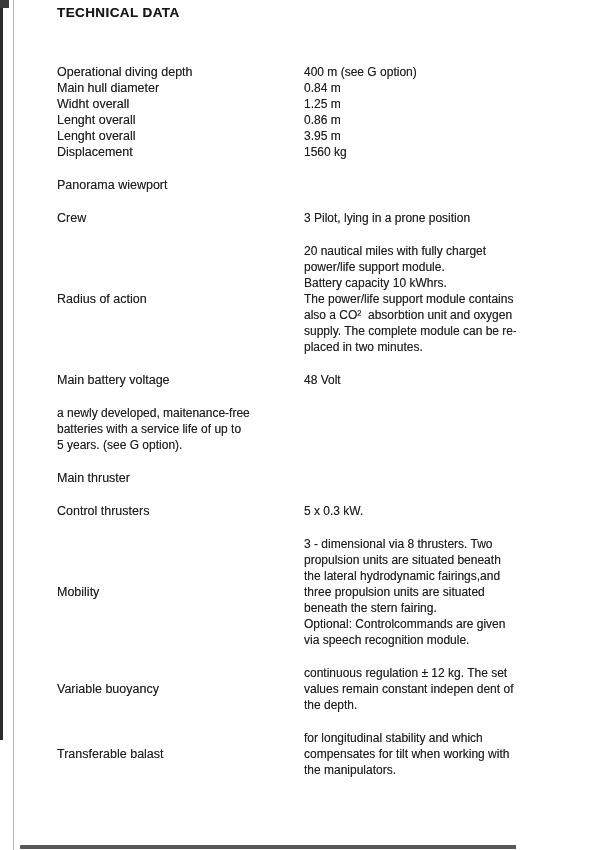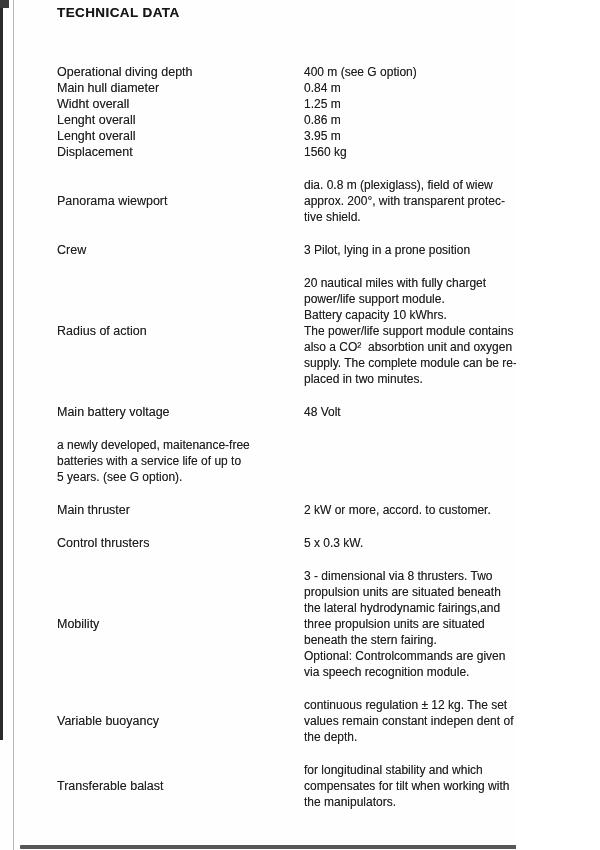--- a/index.html
+++ b/index.html
@@ -106,23 +106,20 @@
       <div class="spec-label">Lenght overall</div>
       <div class="spec-value">3.95 m</div>
     </div>
     <div class="spec-row">
       <div class="spec-label">Displacement</div>
       <div class="spec-value">1560 kg</div>
     </div>
 
     <div class="spec-row spaced">
       <div class="spec-label">Panorama wiewport</div>
-      <div class="spec-value">dia. 0.8 m (plexiglass), field of wiew
-approx. 200°, with transparent protec-
-tive shield.</div>
     </div>
     <div class="spec-row spaced">
       <div class="spec-label">Crew</div>
       <div class="spec-value">3 Pilot, lying in a prone position</div>
     </div>
     <div class="spec-row spaced">
       <div class="spec-label">Radius of action</div>
       <div class="spec-value">20 nautical miles with fully charget
 power/life support module.
 Battery capacity 10 kWhrs.
@@ -135,21 +132,20 @@
       <div class="spec-label">Main battery voltage</div>
       <div class="spec-value">48 Volt</div>
     </div>
     <div class="spec-row spaced">
       <div class="spec-value">a newly developed, maitenance-free
 batteries with a service life of up to
 5 years. (see G option).</div>
     </div>
     <div class="spec-row spaced">
       <div class="spec-label">Main thruster</div>
-      <div class="spec-value">2 kW or more, accord. to customer.</div>
     </div>
     <div class="spec-row spaced">
       <div class="spec-label">Control thrusters</div>
       <div class="spec-value">5 x 0.3 kW.</div>
     </div>
     <div class="spec-row spaced">
       <div class="spec-label">Mobility</div>
       <div class="spec-value">3 - dimensional via 8 thrusters. Two
 propulsion units are situated beneath
 the lateral hydrodynamic fairings,and

